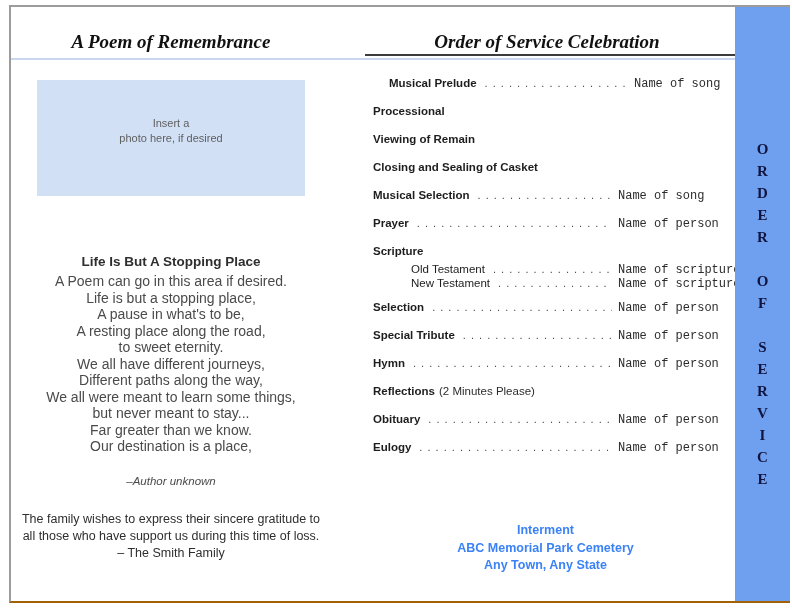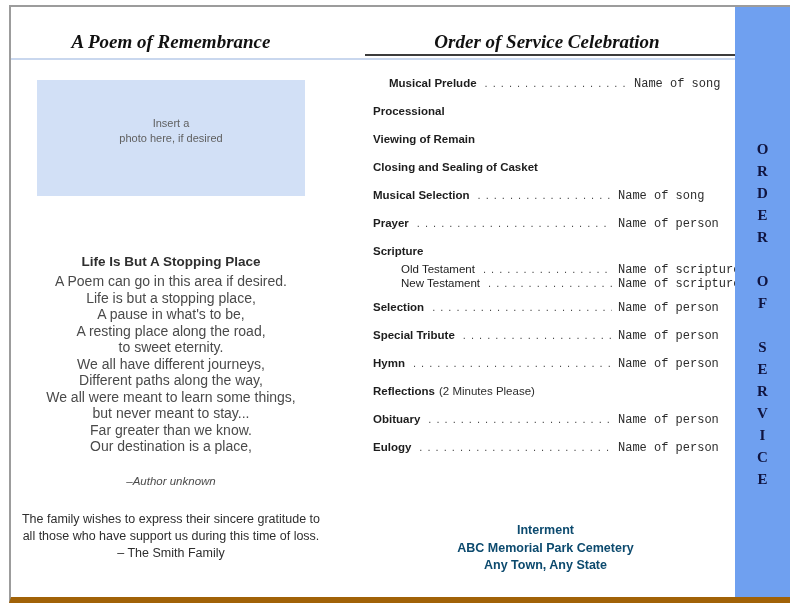--- a/index.html
+++ b/index.html
@@ -1,19 +1,19 @@
 <!DOCTYPE html>
 <html><head>
 <meta charset="utf-8">
 <style>
   * { margin:0; padding:0; box-sizing:border-box; }
   html,body { width:792px; height:612px; background:#ffffff; font-family:"Liberation Sans", sans-serif; }
   #page {
     position:absolute; left:9px; top:5px; width:781px; height:598px;
-    border-top:2px solid #9c9c9c; border-left:2px solid #9c9c9c; border-bottom:6px solid #a16207;
+    border-top:2px solid #9c9c9c; border-left:2px solid #9c9c9c; border-bottom:2px solid #a16207;
     background:#ffffff; overflow:hidden;
   }
   
   .title {
     position:absolute; top:24px; font-family:"Liberation Serif", serif;
     font-weight:bold; font-style:italic; font-size:19px; color:#111; text-align:center;
   }
   #left-title  { left:0;   width:320px; }
   #right-title { left:354px; width:364px; }
   #rule-dark  { position:absolute; top:47px; left:354px; width:372px; height:2px; background:#3c3c3c; }
@@ -39,23 +39,23 @@
   #gratitude { position:absolute; top:504px; left:0; width:320px; }
   #gratitude div { font-size:12.5px; line-height:17px; color:#2e2e2e; }
   
   #svc { position:absolute; left:362px; top:70px; width:345px; }
   .svc-row { position:absolute; left:0; width:345px; display:flex; align-items:baseline; }
   .svc-label { font-size:11.5px; font-weight:bold; color:#1d1d1d; white-space:nowrap; }
   .svc-note  { font-size:11.5px; color:#2c2c2c; white-space:nowrap; margin-left:4px; }
   .svc-leader { flex:1; overflow:hidden; white-space:nowrap; font-size:11px; color:#4a4a4a; margin:0 6px 0 8px; }
   .svc-leader::after { content:". . . . . . . . . . . . . . . . . . . . . . . . . . . . . . . . . . . . . . . . . . . . . ."; letter-spacing:1px; }
   .svc-value { width:100px; font-size:12px; color:#2c2c2c; white-space:nowrap;font-family:Liberation Mono, monospace; }
-  .svc-sub .svc-label { font-weight:normal; margin-left:28px; }
+  .svc-sub .svc-label { font-weight:normal; margin-left:38px; }
   #interment { position:absolute; left:362px; top:515px; width:345px; text-align:center; }
-  #interment div { font-size:12.5px; font-weight:bold; line-height:17.5px; color:#0c4a6e; }
+  #interment div { font-size:12.5px; font-weight:bold; line-height:17.5px; color:#3b82f6; }
 </style>
 </head>
 <body>
 
 <div id="page">
 
   <div id="left-title" class="title">A Poem of Remembrance</div>
   <div id="right-title" class="title">Order of Service Celebration</div>
   <div id="rule-dark"></div>
   <div id="rule-blue"></div>

